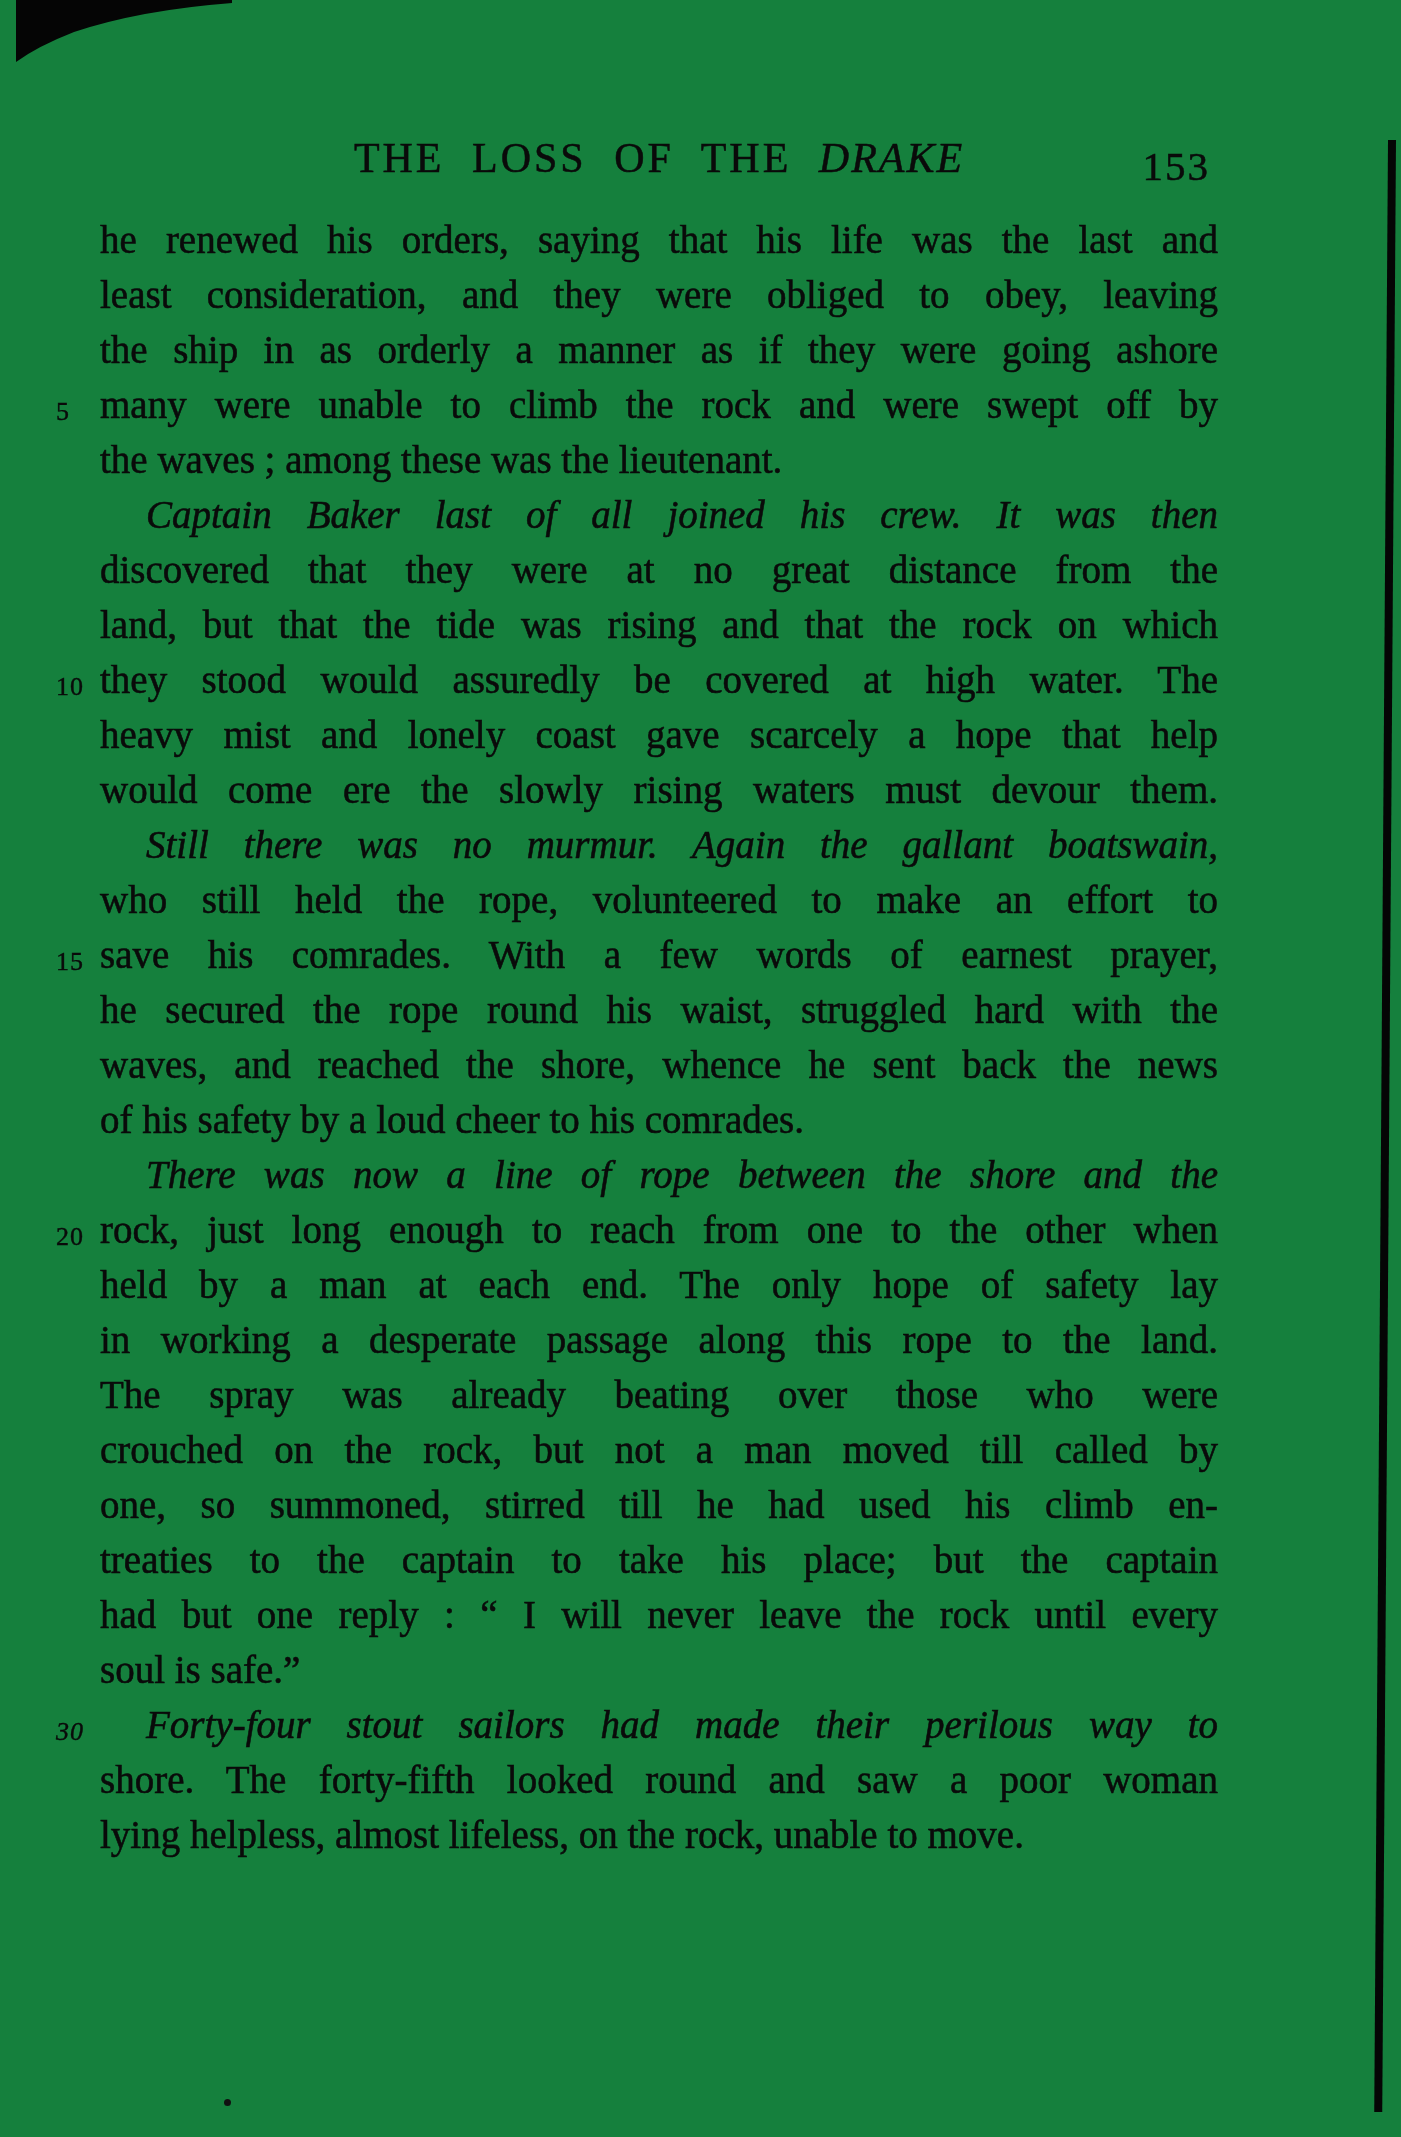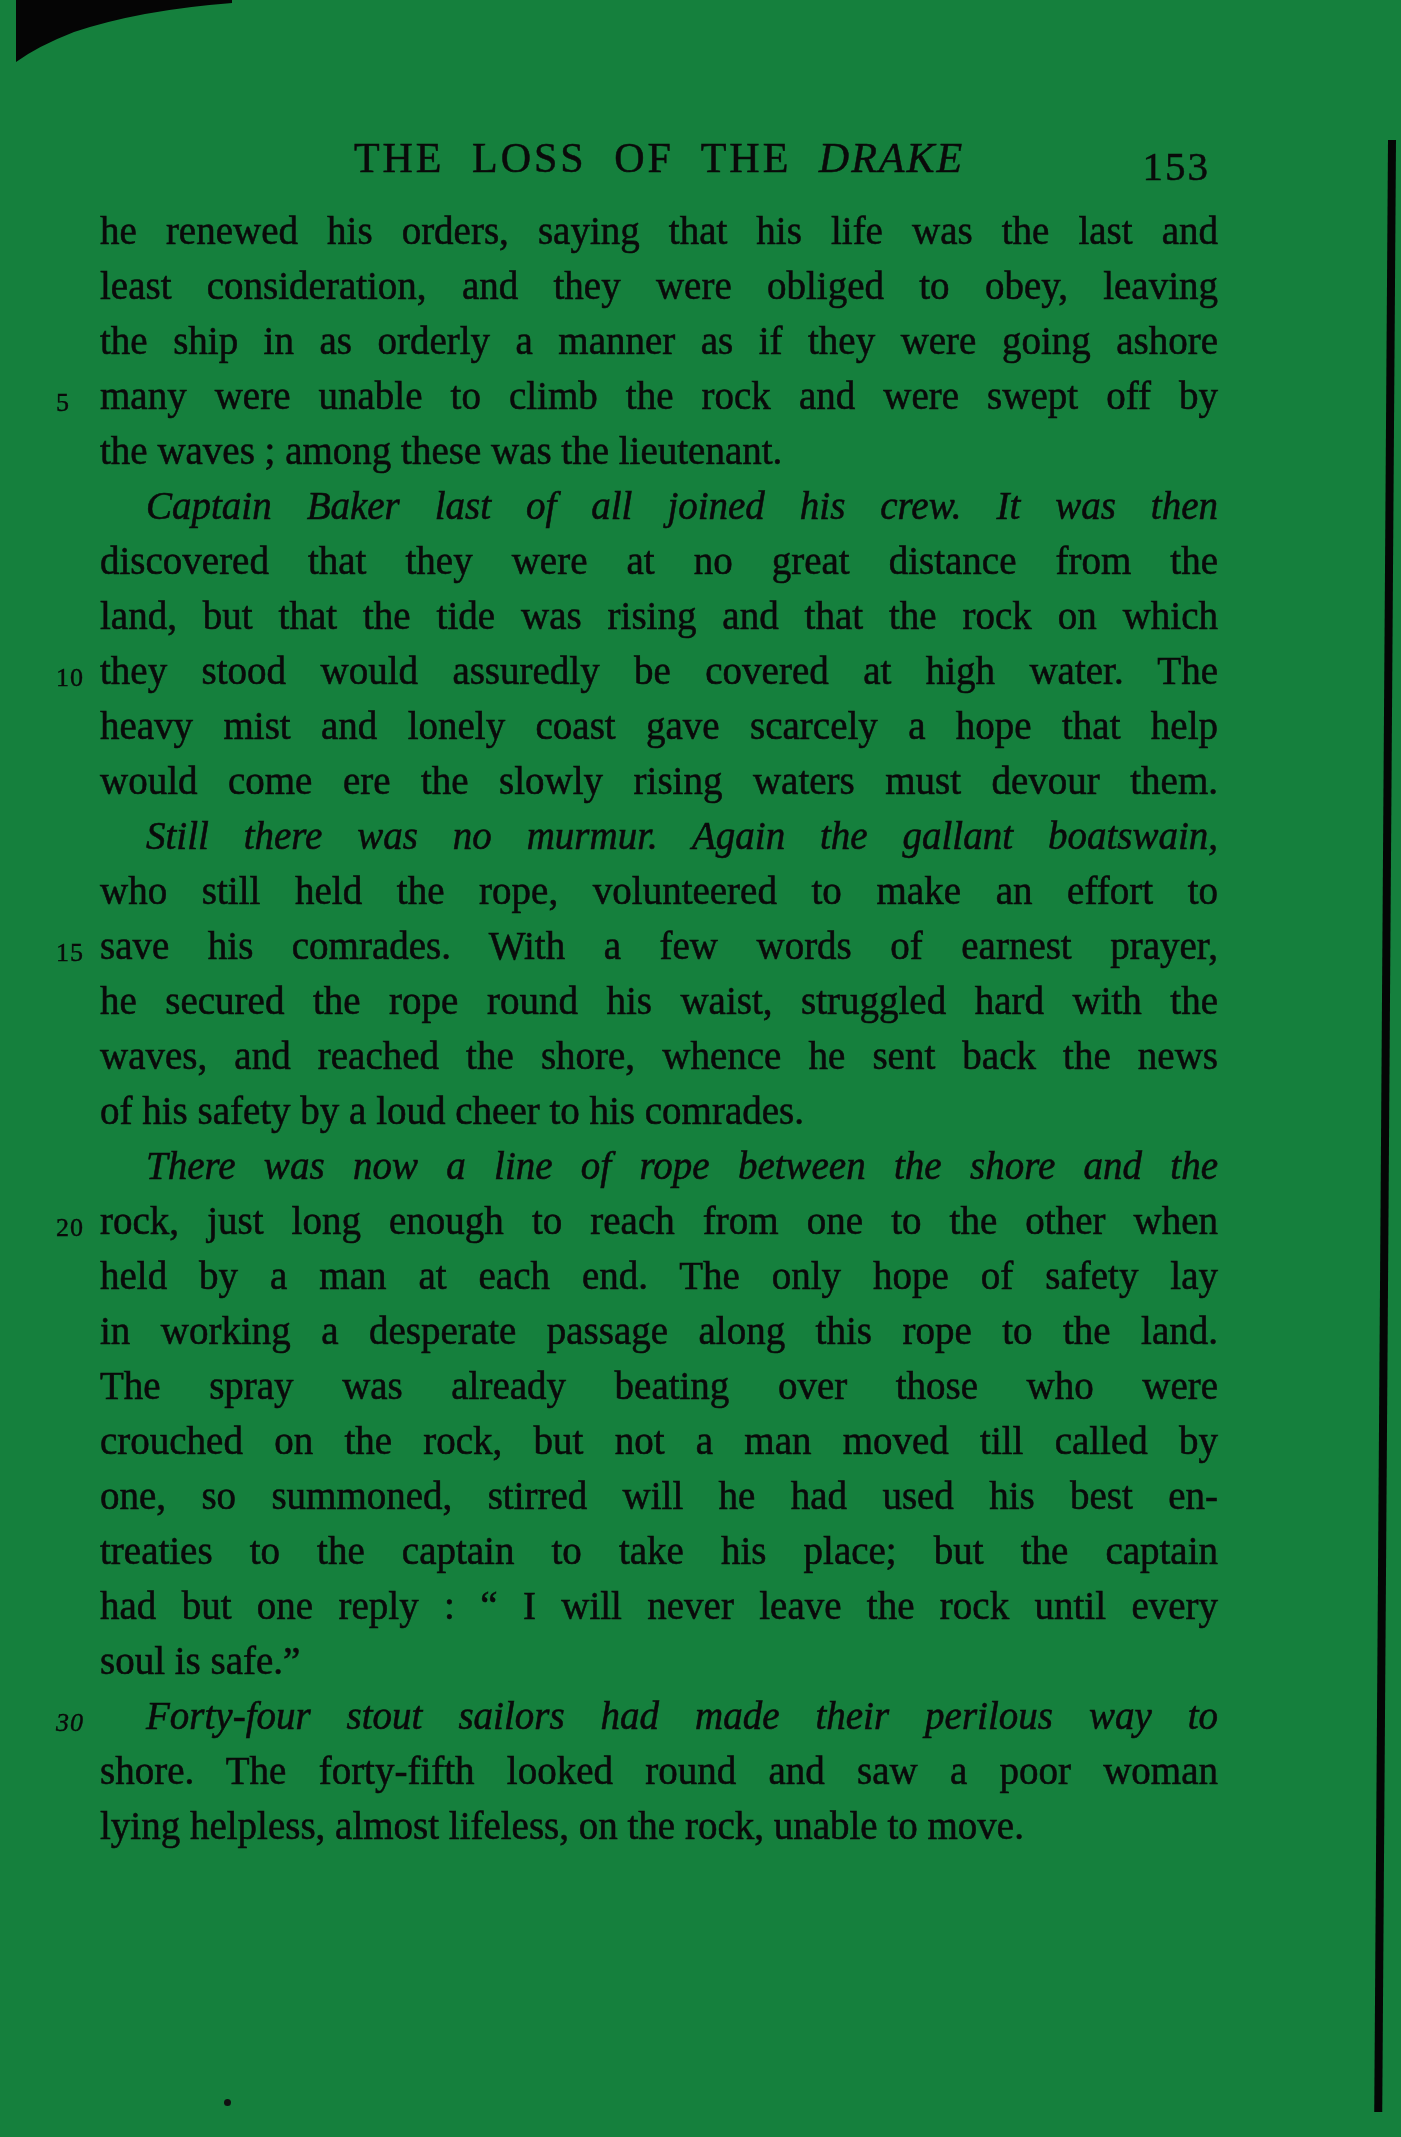--- a/index.html
+++ b/index.html
@@ -63,21 +63,21 @@
     right: 8px;
     top: 8px;
     font-size: 41px;
     line-height: 50px;
     letter-spacing: 2px;
     -webkit-text-stroke: 0.5px #0a0a0a;
   }
 
   .text-block {
     position: absolute;
-    top: 203px;
+    top: 212px;
     left: 100px;
     width: 1118px;
   }
   .line {
     position: relative;
     height: 55px;
     line-height: 55px;
     font-size: 39px;
     white-space: nowrap;
     -webkit-text-stroke: 0.55px #0a0a0a;
@@ -139,21 +139,21 @@
       <div class="line j"><span class="lnum">15</span>save his comrades.  With a few words of earnest prayer,</div>
       <div class="line j">he secured the rope round his waist, struggled hard with the</div>
       <div class="line j">waves, and reached the shore, whence he sent back the news</div>
       <div class="line">of his safety by a loud cheer to his comrades.</div>
       <div class="line j indent">There was now a line of rope between the shore and the</div>
       <div class="line j"><span class="lnum">20</span>rock, just long enough to reach from one to the other when</div>
       <div class="line j">held by a man at each end.  The only hope of safety lay</div>
       <div class="line j">in working a desperate passage along this rope to the land.</div>
       <div class="line j">The spray was already beating over those who were</div>
       <div class="line j">crouched on the rock, but not a man moved till called by</div>
-      <div class="line j">one, so summoned, stirred will he had used his best en-</div>
+      <div class="line j">one, so summoned, stirred till he had used his climb en-</div>
       <div class="line j">treaties to the captain to take his place; but the captain</div>
       <div class="line j">had but one reply :  “ I will never leave the rock until every</div>
       <div class="line">soul is safe.”</div>
       <div class="line j indent"><span class="lnum">30</span>Forty-four stout sailors had made their perilous way to</div>
       <div class="line j">shore.   The forty-fifth looked round and saw a poor woman</div>
       <div class="line">lying helpless, almost lifeless, on the rock, unable to move.</div>
     </div>
 
 </div>
 

